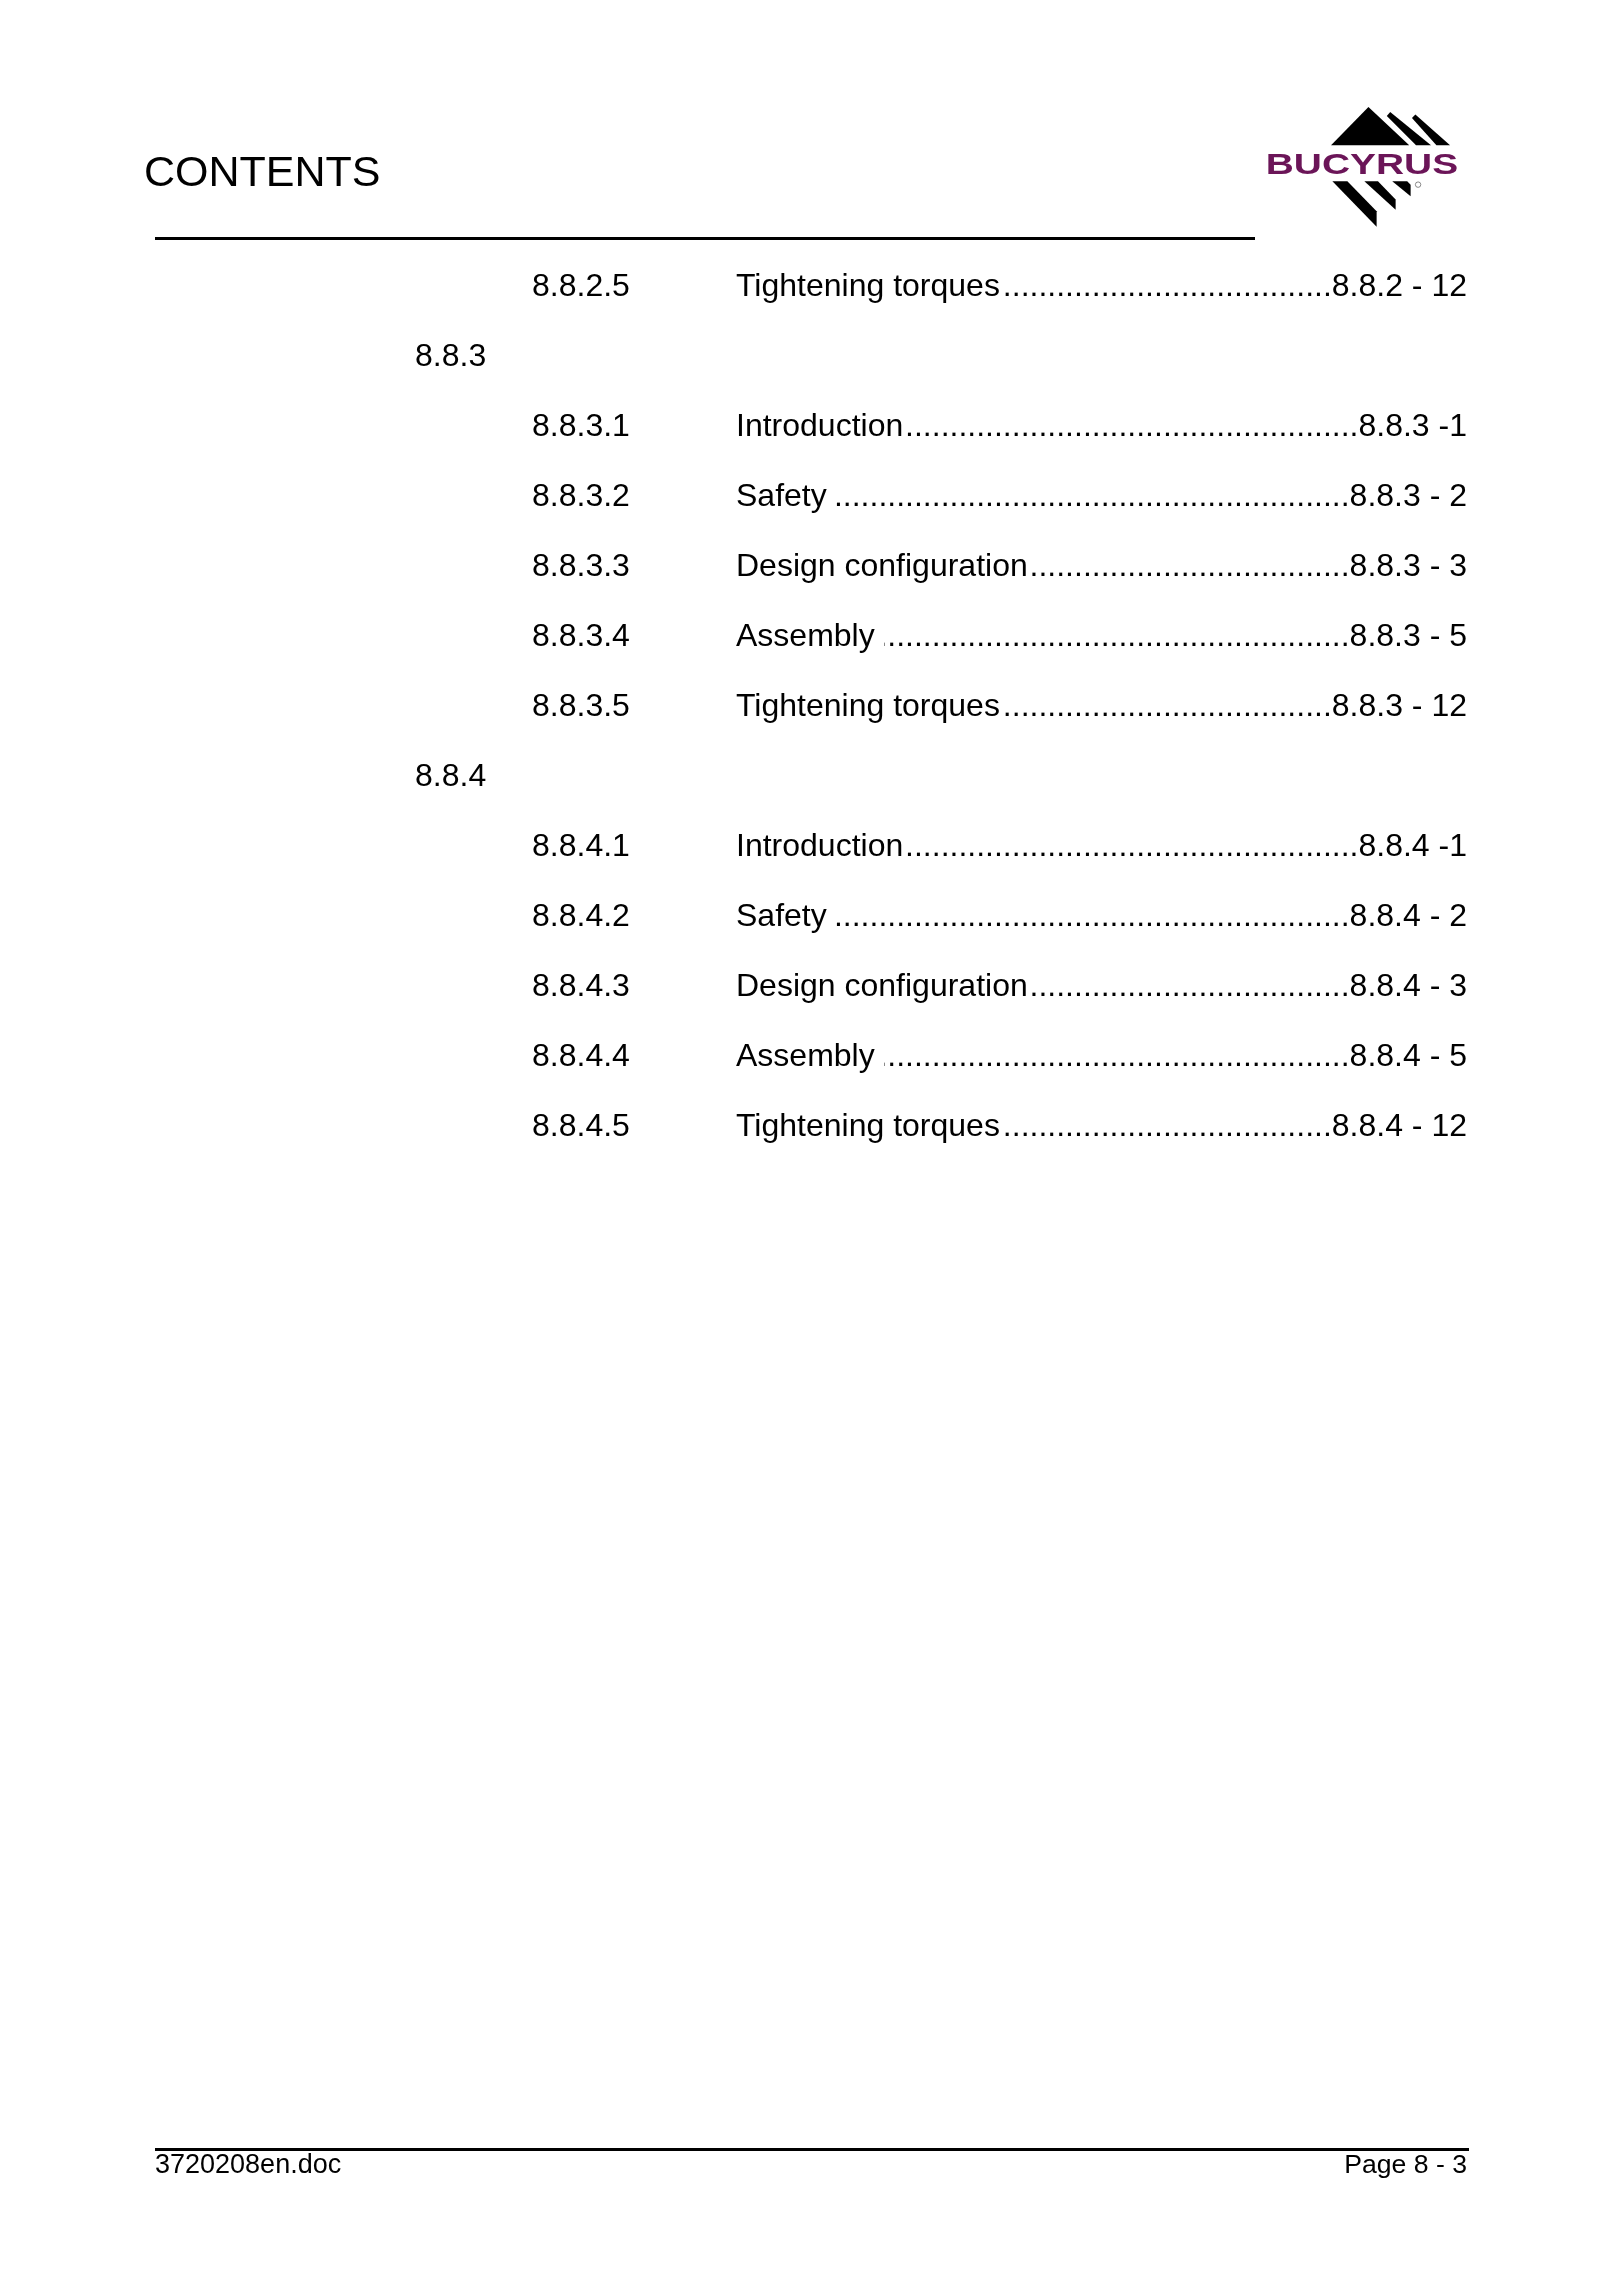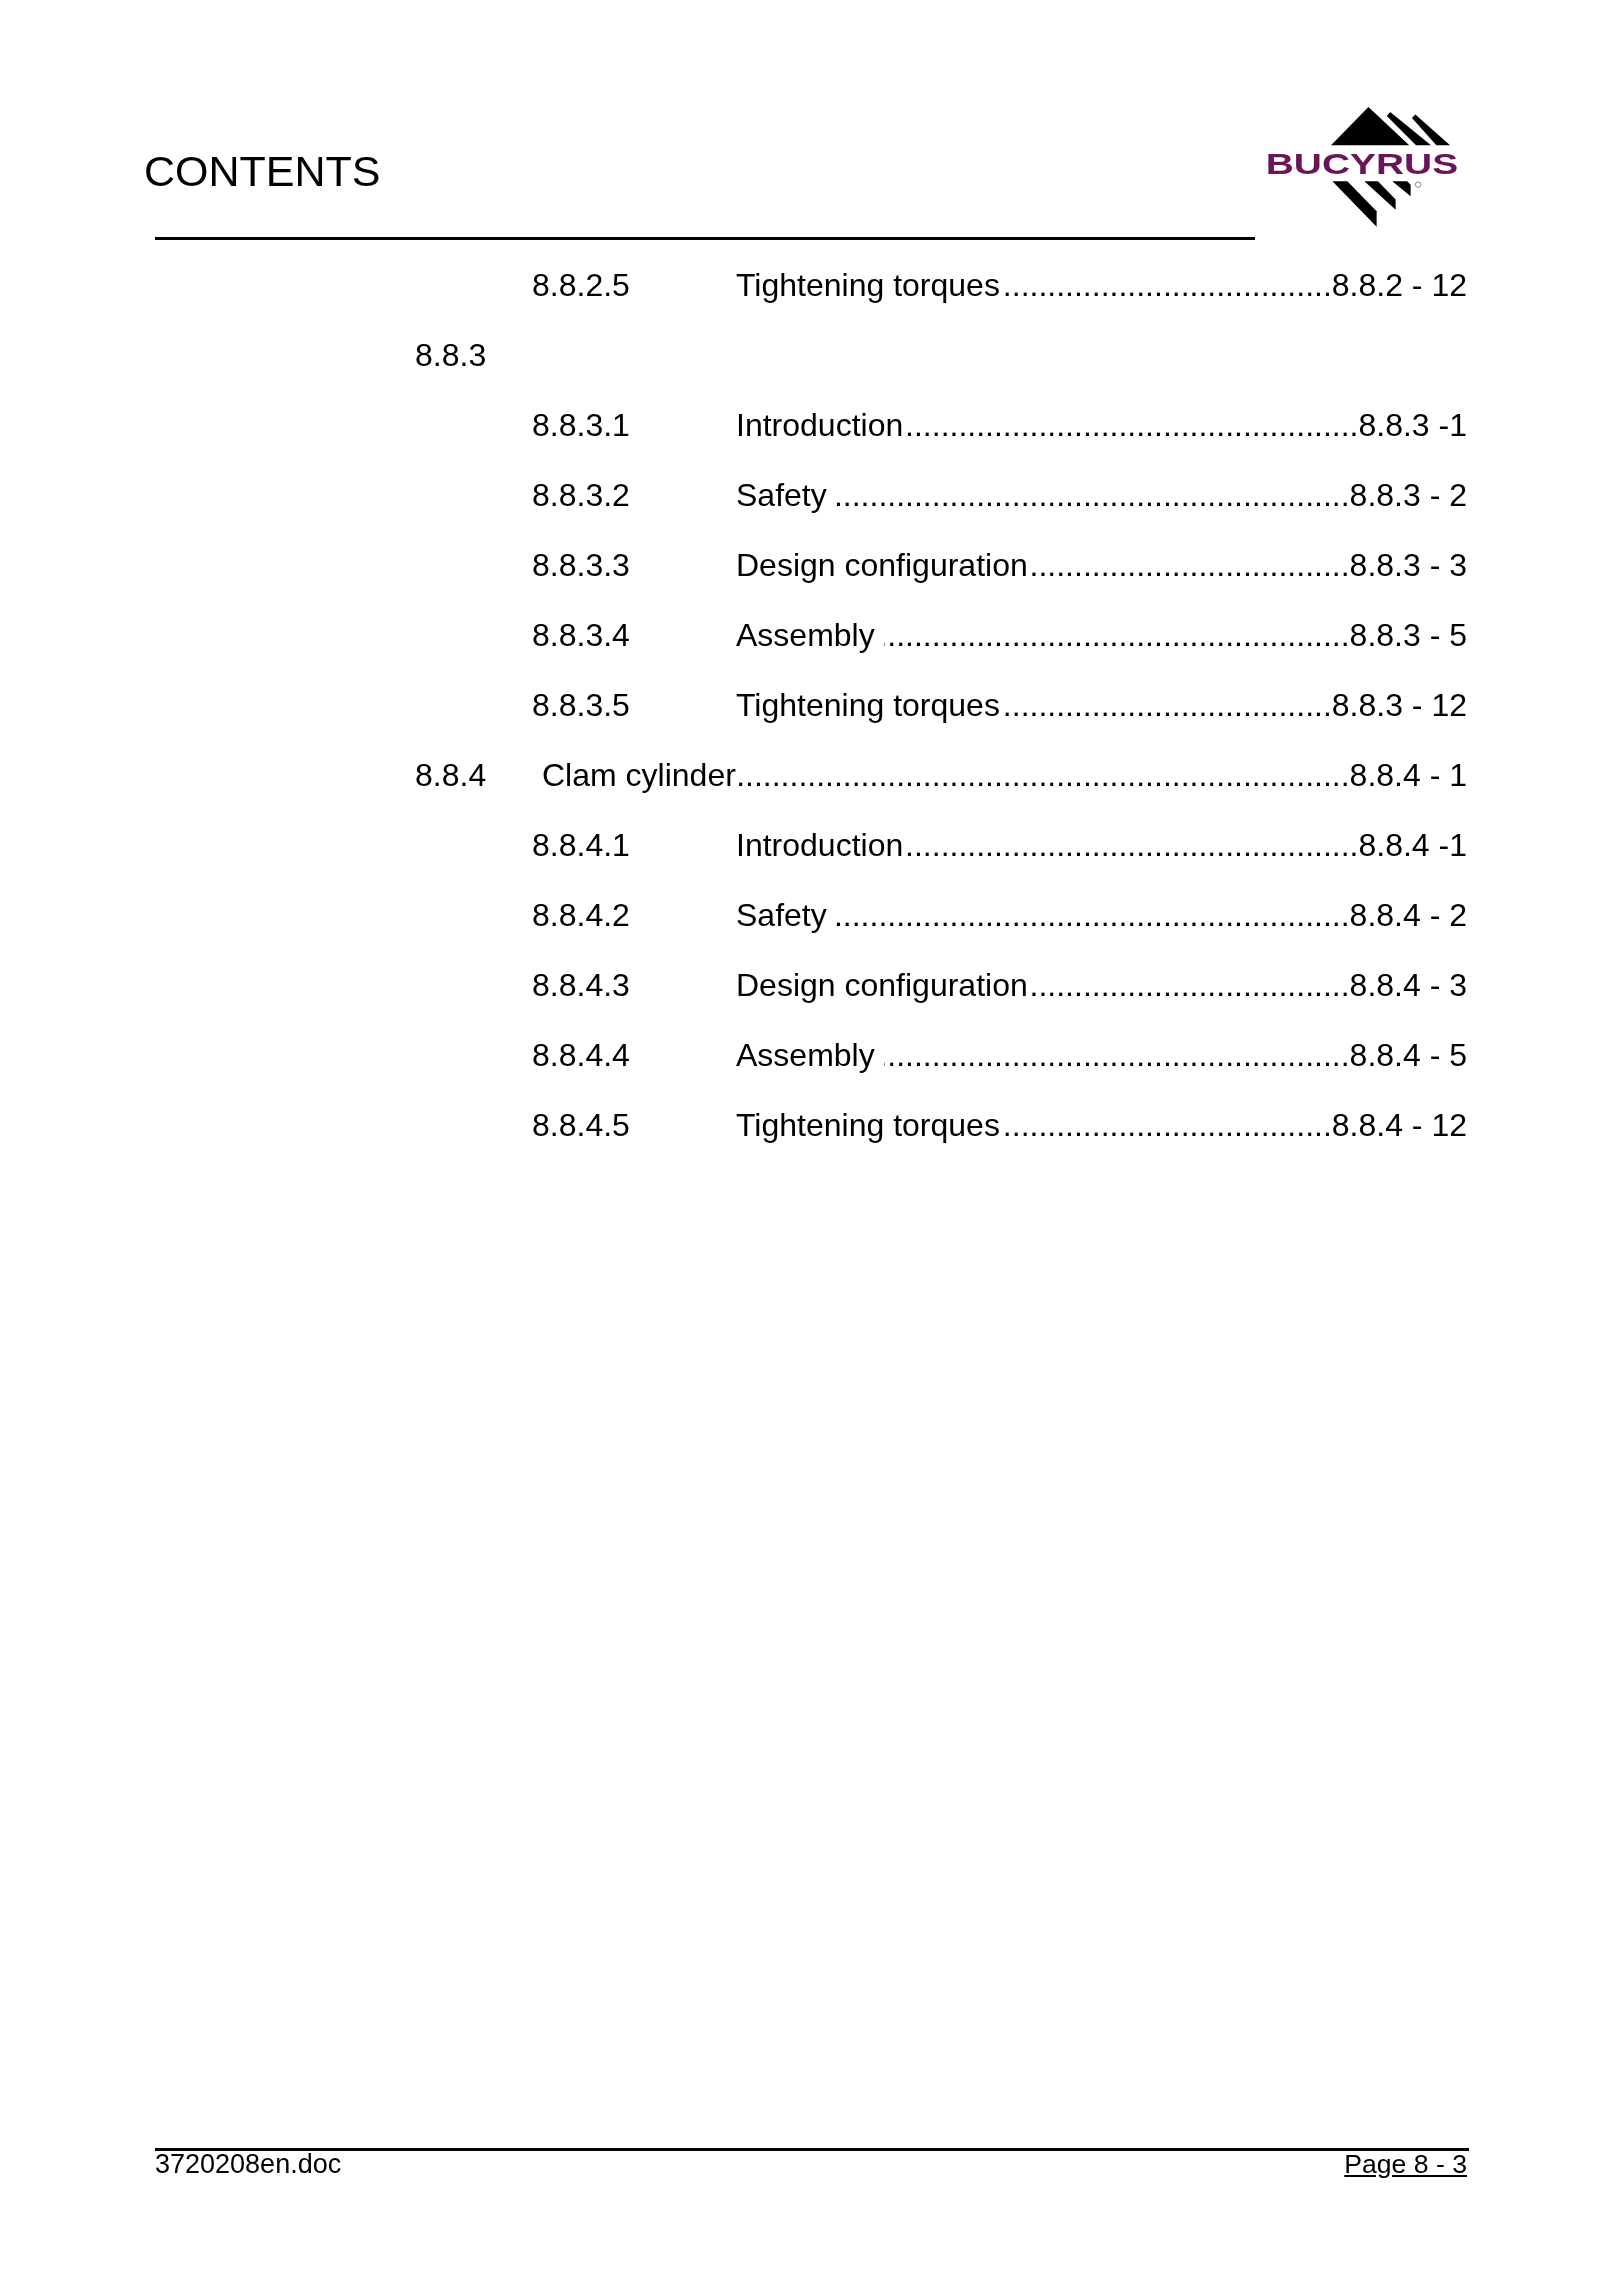--- a/index.html
+++ b/index.html
@@ -98,21 +98,20 @@
       white-space: nowrap;
     }
     .footer-right {
       position: absolute;
       right: 156px;
       top: 2149px;
       font-size: 26.6px;
       line-height: 31px;
       white-space: nowrap;
       text-align: right;
-      text-decoration: underline;
     }
   </style>
 </head>
 <body>
 
 <div class="header-title">CONTENTS</div>
 
 <div class="logo">
   <svg width="204" height="136" viewBox="0 0 300 200" xmlns="http://www.w3.org/2000/svg">
 
@@ -178,25 +177,20 @@
   <div class="toc-row lvl3">
     <span class="toc-num">8.8.3.5</span>
     <span class="toc-entry">
       <span class="toc-title">Tightening torques</span>
       <span class="toc-leader"></span>
       <span class="toc-page">8.8.3 - 12</span>
     </span>
   </div>
   <div class="toc-row lvl2">
     <span class="toc-num">8.8.4</span>
-    <span class="toc-entry">
-      <span class="toc-title">Clam cylinder</span>
-      <span class="toc-leader"></span>
-      <span class="toc-page">8.8.4 - 1</span>
-    </span>
   </div>
   <div class="toc-row lvl3">
     <span class="toc-num">8.8.4.1</span>
     <span class="toc-entry">
       <span class="toc-title">Introduction</span>
       <span class="toc-leader"></span>
       <span class="toc-page">8.8.4 -1</span>
     </span>
   </div>
   <div class="toc-row lvl3">

